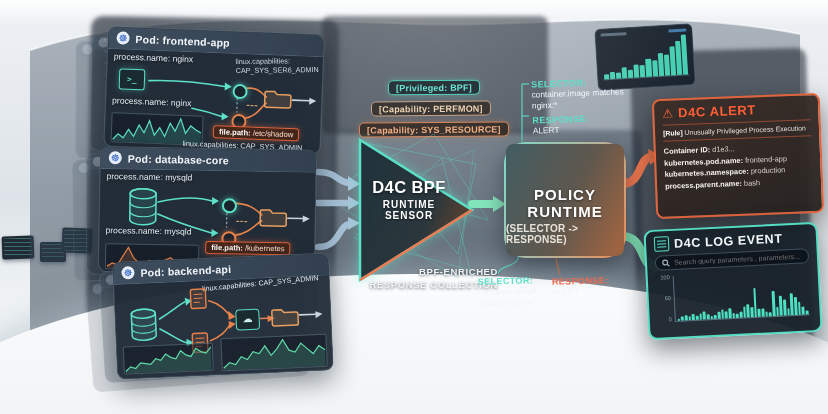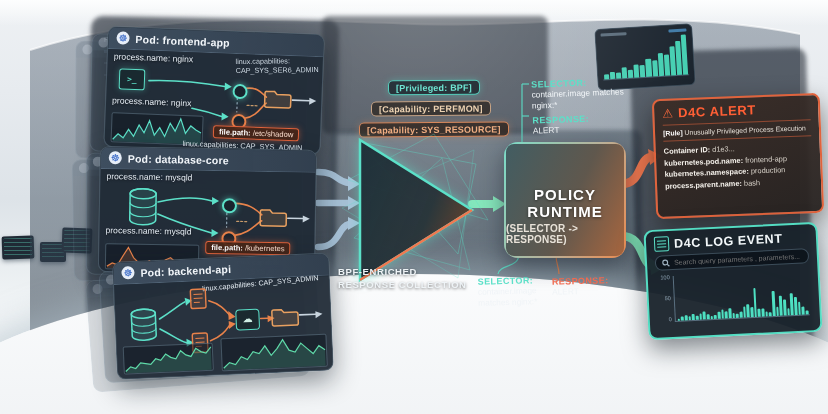--- a/index.html
+++ b/index.html
@@ -54,25 +54,25 @@
 
   
   .chip{position:absolute;font-size:9px;font-weight:bold;border-radius:5px;padding:1.5px 7px;white-space:nowrap;
     background:rgba(24,36,42,.78);letter-spacing:.2px;}
   .chip1{color:#6fe6d4;border:1.2px solid #55cfbd;box-shadow:0 0 7px rgba(85,207,189,.4);}
   .chip2{color:#ecd2b2;border:1.2px solid #c7a486;background:rgba(46,40,34,.78);}
   .chip3{color:#f0ae82;border:1.2px solid #d8875a;background:rgba(50,38,30,.8);box-shadow:0 0 7px rgba(216,135,90,.35);}
   .tri-text{position:absolute;left:372px;top:178px;width:74px;text-align:center;color:#ffffff;}
   .tri-text .t1{font-size:16.5px;font-weight:800;letter-spacing:.4px;text-shadow:0 1px 3px rgba(0,0,0,.6);}
   .tri-text .t2{font-size:10px;font-weight:bold;letter-spacing:1px;margin-top:2px;text-shadow:0 1px 2px rgba(0,0,0,.6);}
-  .caption{position:absolute;left:338px;top:266px;width:160px;text-align:left;color:#eef3f6;
+  .caption{position:absolute;left:338px;top:266px;width:160px;text-align:right;color:#eef3f6;
     font-size:9.5px;font-weight:bold;letter-spacing:.6px;line-height:12.5px;text-shadow:0 1px 3px rgba(0,0,0,.55);}
 
   
-  .pbox{position:absolute;left:504px;top:142px;width:118px;height:112px;border-radius:14px;padding:2px;
+  .pbox{position:absolute;left:504px;top:142px;width:118px;height:112px;border-radius:22px;padding:2px;
     background:linear-gradient(115deg,#79dcc8,#b9b199 55%,#ea8a50);box-shadow:0 8px 22px rgba(15,25,35,.45);}
   .pbox-in{width:100%;height:100%;box-sizing:border-box;border-radius:8px;display:flex;flex-direction:column;
     align-items:center;justify-content:center;padding-top:30px;
     background:linear-gradient(115deg,rgba(64,88,94,.96),rgba(92,84,74,.96) 55%,rgba(164,100,62,.96));}
   .pbox .pt{font-size:15px;font-weight:800;color:#ffffff;letter-spacing:1px;line-height:17px;text-shadow:0 1px 3px rgba(0,0,0,.5);}
   .pbox .ps{font-size:10px;font-weight:bold;color:#e8e2d8;margin-top:3px;letter-spacing:.2px;}
   .lbl-t{font-size:9px;font-weight:800;color:#5ce0c8;letter-spacing:.4px;}
   .lbl-r{font-size:9px;font-weight:800;color:#f06a50;letter-spacing:.4px;}
   .lbl-v{font-size:8.3px;color:#f0f4f7;line-height:10.5px;}
 
@@ -407,20 +407,25 @@
       <polygon points="22,14 138,36 120,126" opacity=".5"></polygon>
       <polygon points="10,52 96,6 150,92" opacity=".45"></polygon>
       <polygon points="16,110 132,142 104,30" opacity=".45"></polygon>
       <polygon points="4,80 120,150 136,22" opacity=".35"></polygon>
     </g>
     <g style="filter:drop-shadow(0 0 6px rgba(92,224,200,.55));">
       <polygon points="22,12 22,152 134,82" fill="url(#triFill)" stroke="#5ce0c8" stroke-width="2.5"></polygon>
       <path d="M 22,152 L 134,82" stroke="#f07850" stroke-width="2.5" fill="none"></path>
     </g>
   </svg>
+  <div class="tri-text">
+    <div class="t1">D4C BPF</div>
+    <div class="t2">RUNTIME</div>
+    <div class="t2" style="margin-top:0;">SENSOR</div>
+  </div>
   <div class="caption">
     <span>BPF-ENRICHED</span><br><span>RESPONSE COLLECTION</span>
   </div>
 
   <div class="abs" style="left:532px;top:78px;transform:rotate(-2deg);">
     <div class="lbl-t">SELECTOR:</div>
     <div class="lbl-v">
       <span>container.image matches</span><br><span>nginx:*</span>
     </div>
     <div class="lbl-t" style="margin-top:5px;">RESPONSE:</div>

